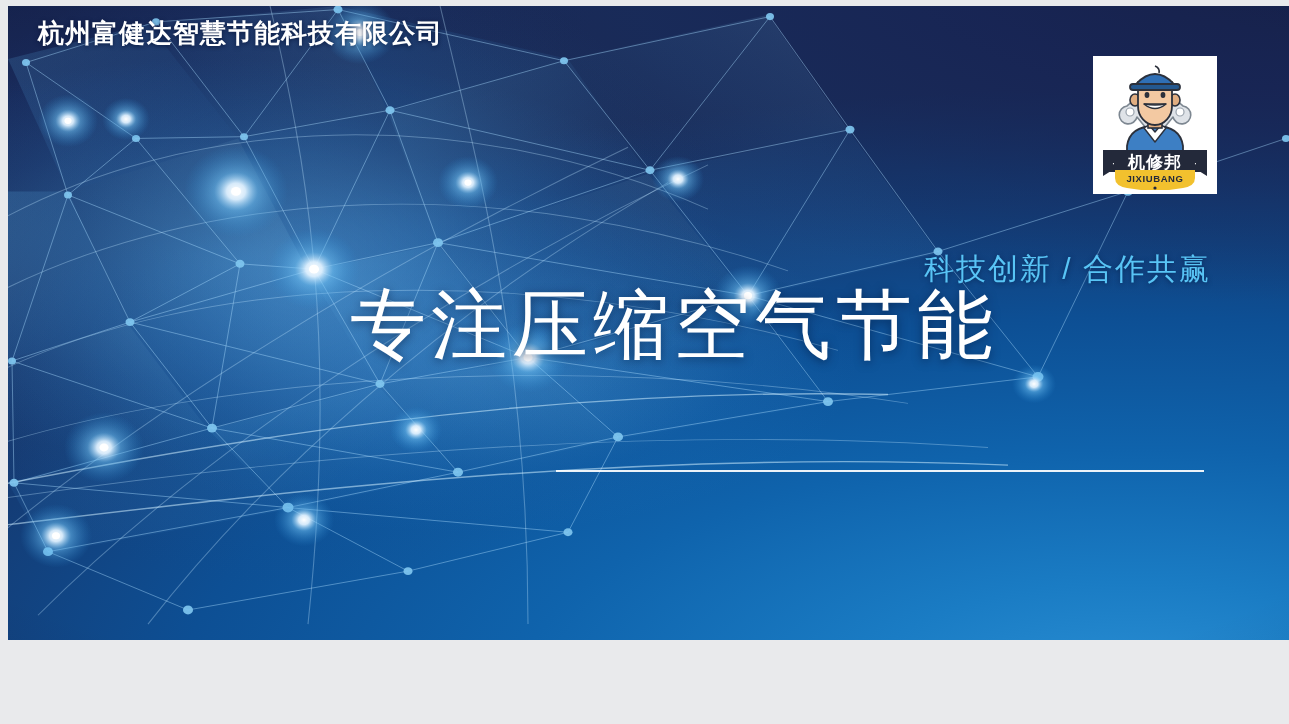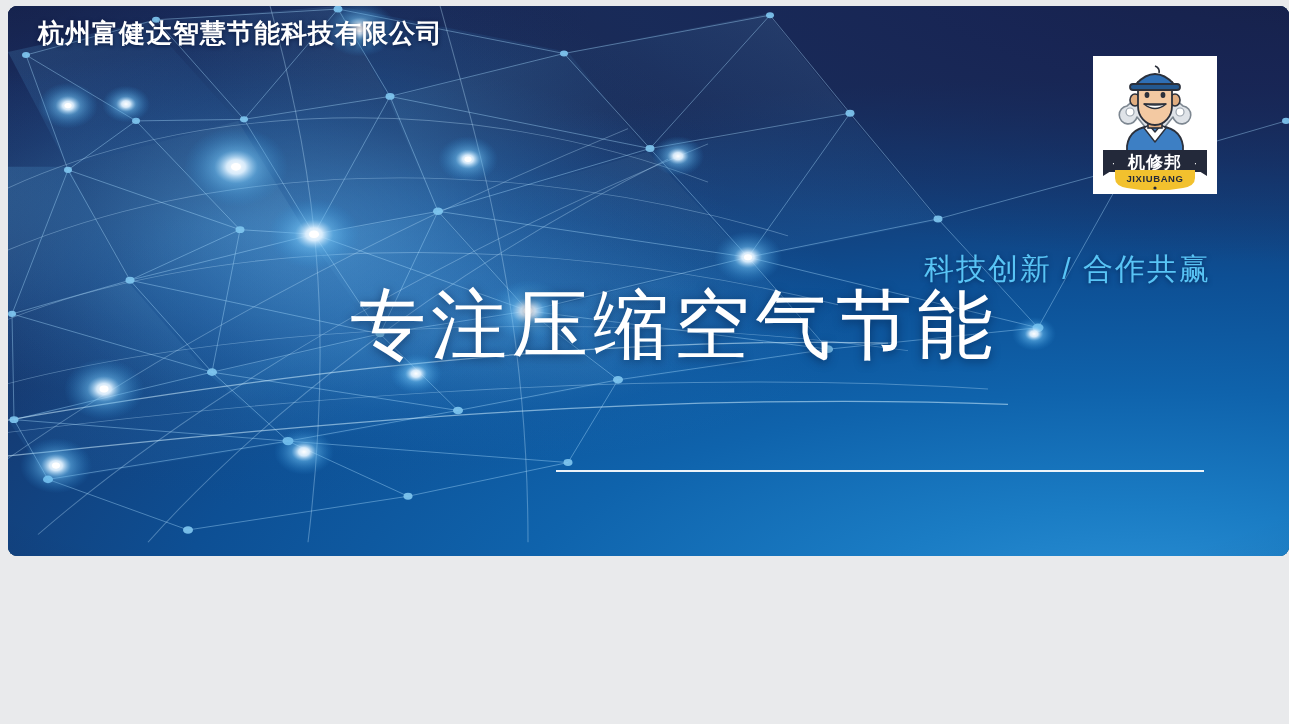--- a/index.html
+++ b/index.html
@@ -15,24 +15,23 @@
     position:relative;
     width:1289px; height:724px;
     background:#e9eaec;
     overflow:hidden;
   }
 
   
   #art {
     position:absolute;
     left:8px; top:6px;
-    width:1281px; height:550px;
+    width:1281px; height:634px;
     overflow:hidden;
     background:#123;
-    border-radius:9px;
   }
 
   
   .bg-base {
     position:absolute; inset:0;
     background:
       radial-gradient(120% 95% at 88% 108%, #2a8fd4 0%, #1a7cc4 18%, #0f63ac 40%, #0d4f94 62%, #153a72 82%, #1b2a55 100%),
       linear-gradient(160deg, #1d2a57 0%, #1b3369 26%, #11508f 58%, #0d6bb2 82%, #1178bd 100%);
   }
   .bg-dark-tr {

